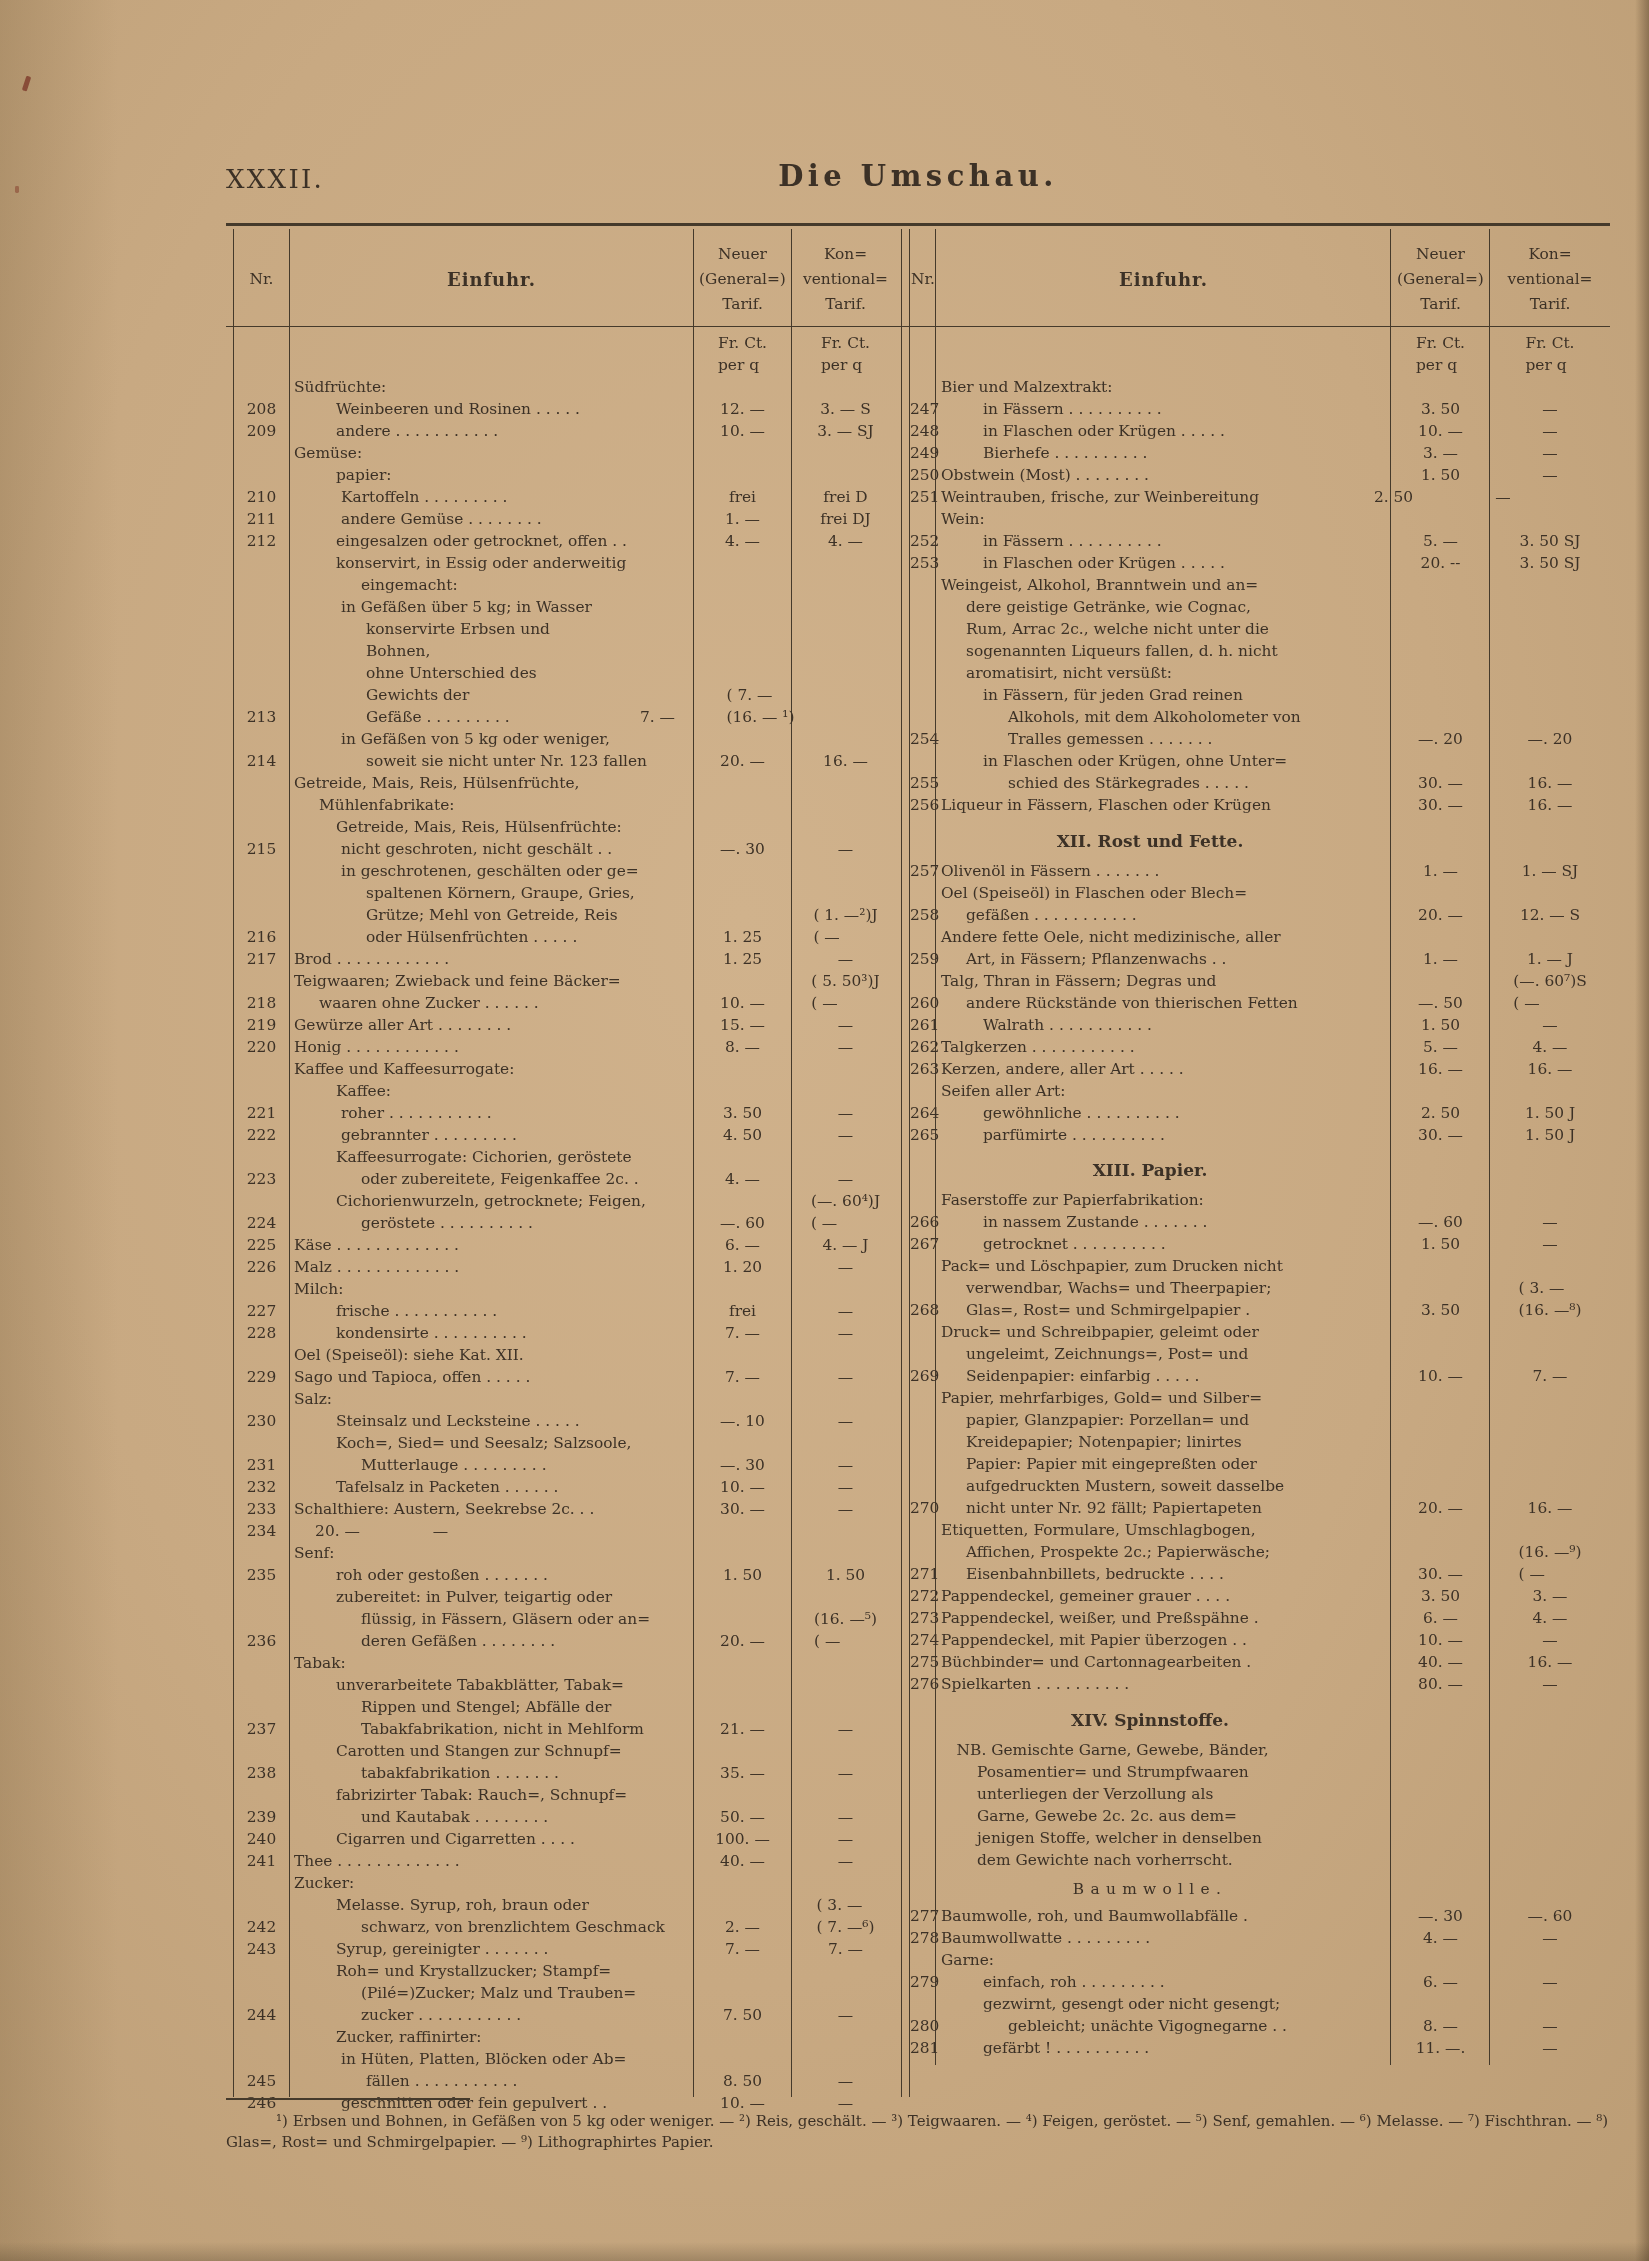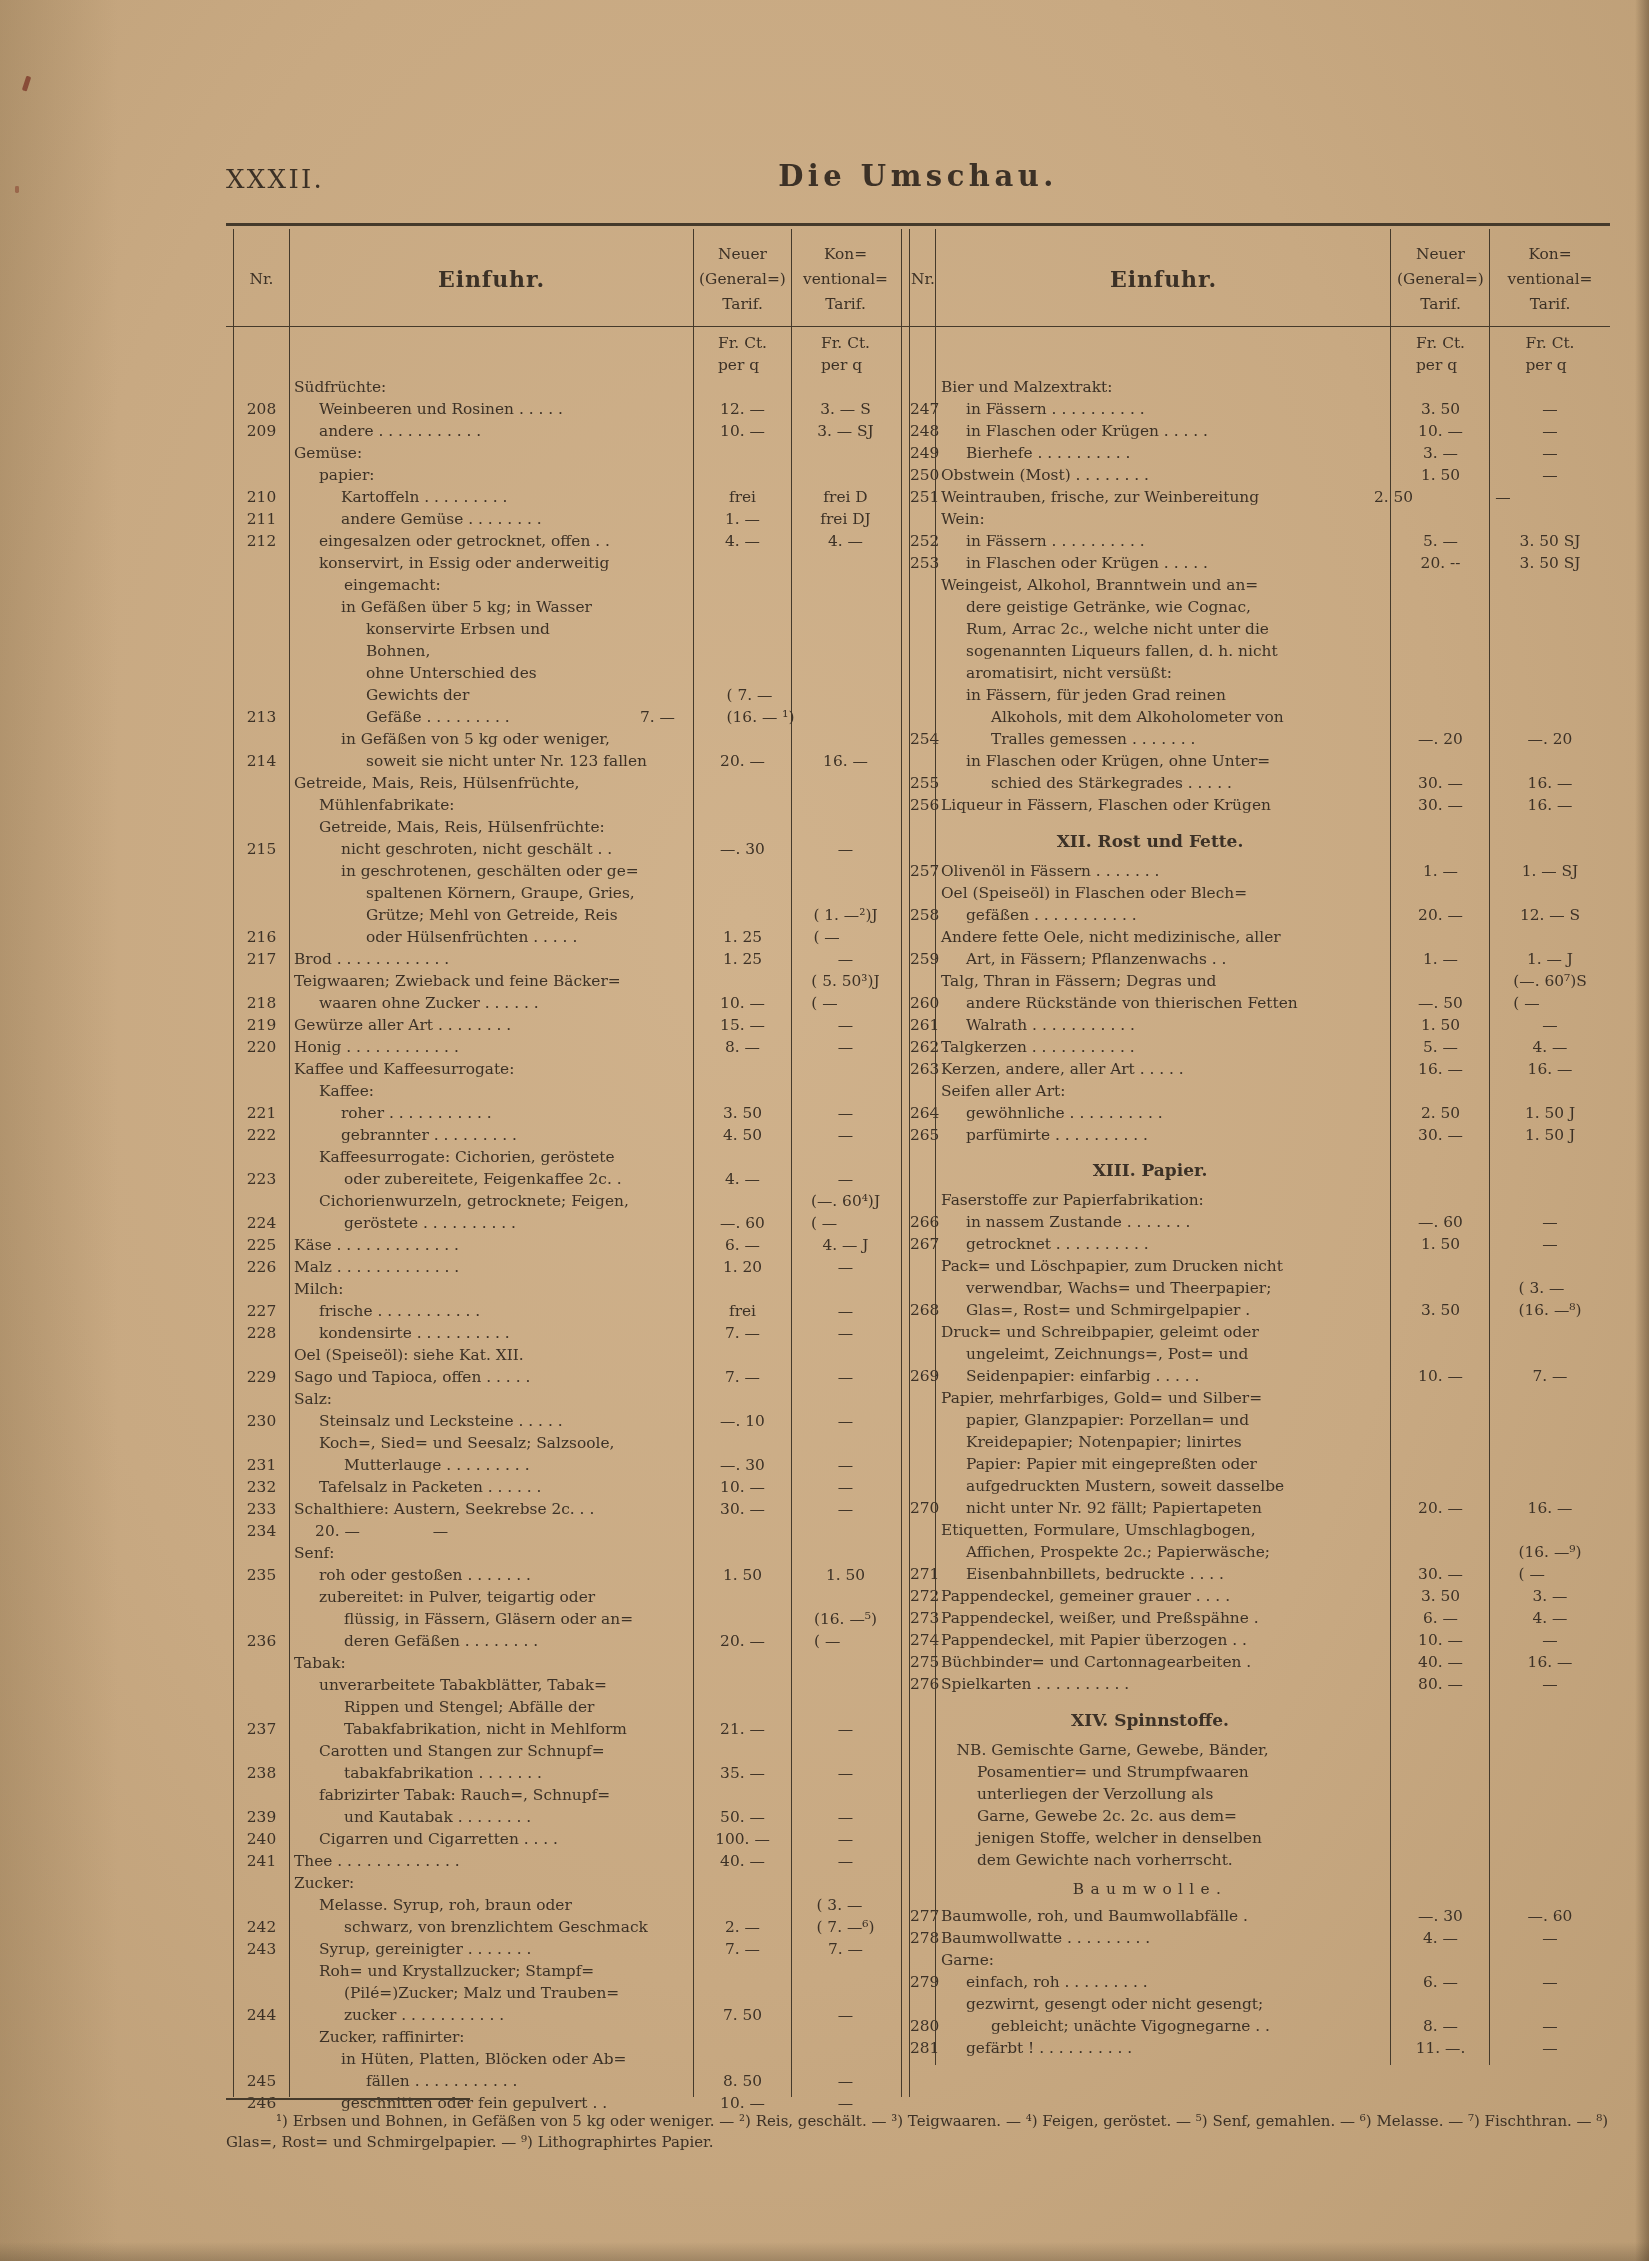--- a/index.html
+++ b/index.html
@@ -17,28 +17,28 @@
 
   .pagehead{position:absolute;top:159px;left:226px;width:1384px;height:50px;}
   .pageno{position:absolute;left:0;top:4.5px;font-size:26px;letter-spacing:2.3px;}
   .ptitle{position:absolute;left:0;right:0;text-align:center;top:0;font-size:29px;font-weight:bold;letter-spacing:4.5px;}
 
   .hline,.vline{position:absolute;background:#453a2b;}
 
   .thead{position:absolute;top:231px;height:96px;display:flex;align-items:stretch;}
   .th{display:flex;align-items:center;justify-content:center;text-align:center;
       white-space:pre-line;font-size:15.4px;line-height:25px;box-sizing:border-box;}
-  .th.einfuhr{font-size:22px;font-weight:bold;letter-spacing:0.9px;}
+  .th.einfuhr{font-size:18px;font-weight:bold;letter-spacing:0.9px;}
 
   .rows{position:absolute;font-size:15.4px;line-height:22px;}
   .trow{display:flex;align-items:flex-end;}
   .c-nr{text-align:center;box-sizing:border-box;}
   .c-label{white-space:pre-line;box-sizing:border-box;}
   .i0{padding-left:30px;text-indent:-25px;}
-  .i1{padding-left:55px;text-indent:-25px;}
+  .i1{padding-left:72px;text-indent:-25px;}
   .i2{padding-left:77px;text-indent:-25px;}
   .c-v{text-align:center;box-sizing:border-box;}
   .vtext{display:inline-block;text-align:left;white-space:pre-line;}
   .secrow{text-align:center;font-weight:bold;font-size:17px;margin:13.6px 0 8.1px;box-sizing:border-box;}
   .subsecrow{text-align:center;letter-spacing:6.3px;margin:7.2px 0 4.5px;box-sizing:border-box;}
   .noterow{padding-left:67px;text-indent:-20.4px;white-space:pre-line;margin:4.5px 0;box-sizing:border-box;}
 
   .footnote{position:absolute;left:226px;top:2111px;width:1384px;font-size:15px;line-height:21px;
       text-indent:50px;white-space:normal;}
 </style>

